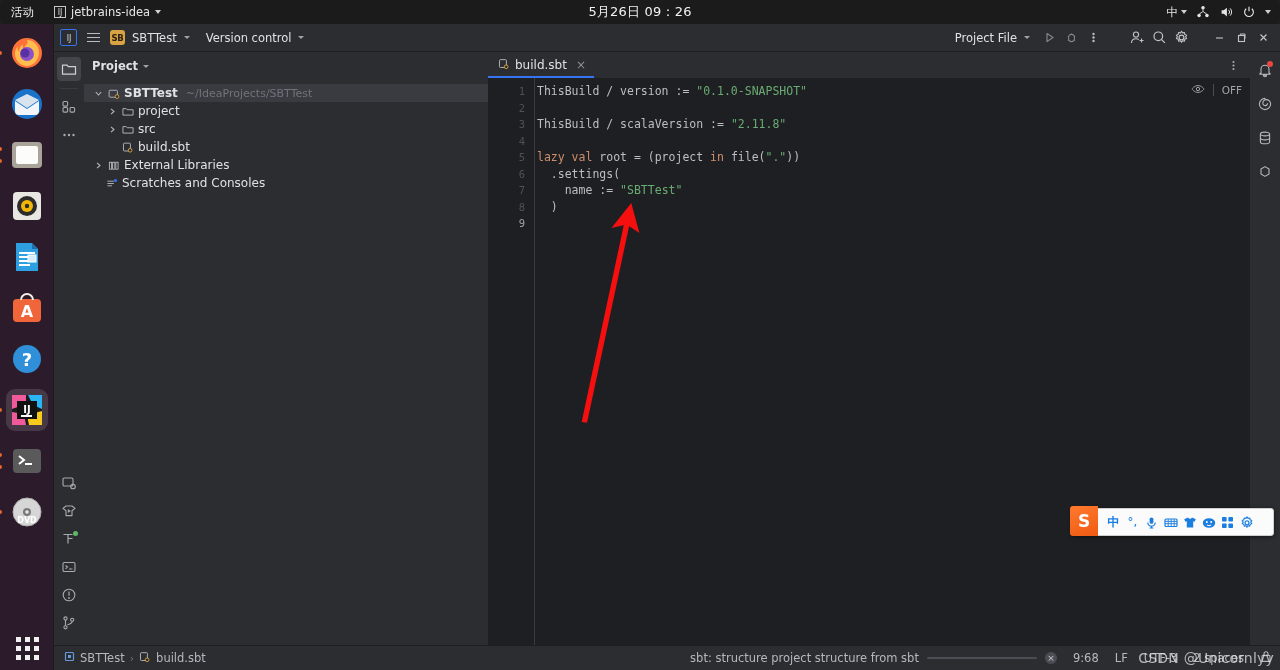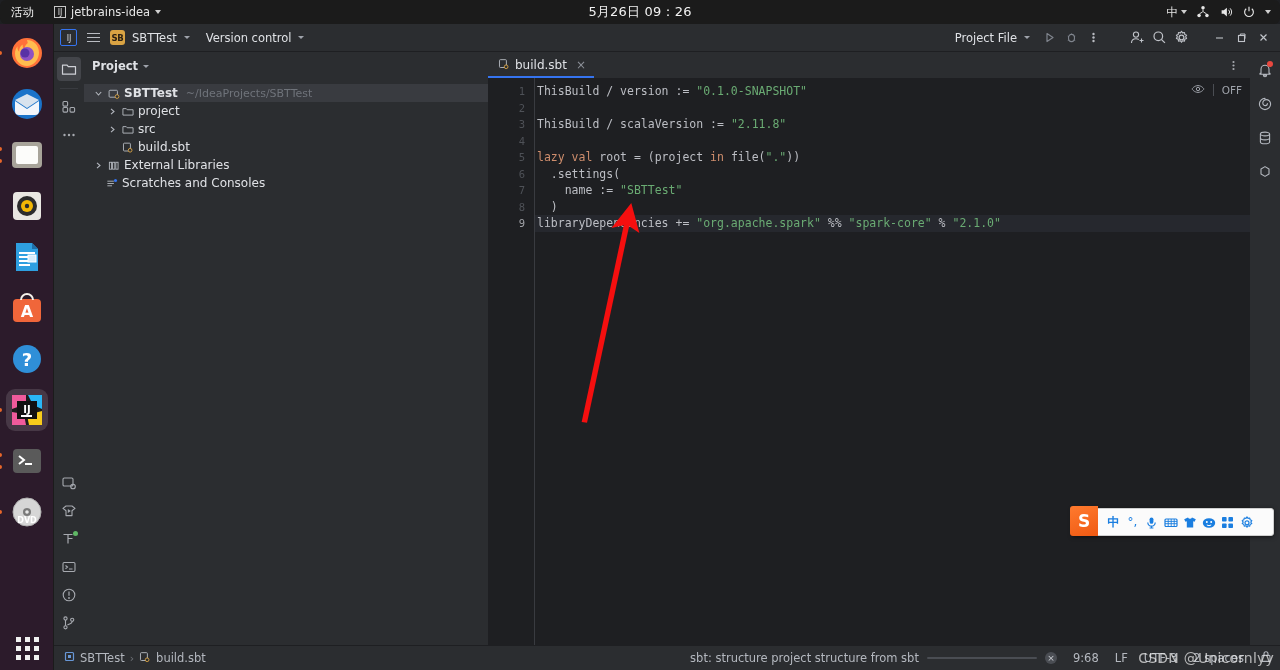--- a/index.html
+++ b/index.html
@@ -547,21 +547,20 @@
           <div class="code-divider"></div>
           <div class="code" id="code-lines">
               <div class="code-line"><span class="p">ThisBuild / version := </span><span class="s">"0.1.0-SNAPSHOT"</span></div>
               <div class="code-line"><span class="p"></span></div>
               <div class="code-line"><span class="p">ThisBuild / scalaVersion := </span><span class="s">"2.11.8"</span></div>
               <div class="code-line"><span class="p"></span></div>
               <div class="code-line"><span class="k">lazy val </span><span class="p">root = (project </span><span class="k">in </span><span class="p">file(</span><span class="s">"."</span><span class="p">))</span></div>
               <div class="code-line"><span class="p">  .settings(</span></div>
               <div class="code-line"><span class="p">    name := </span><span class="s">"SBTTest"</span></div>
               <div class="code-line"><span class="p">  )</span></div>
-              <div class="code-line cur"><span class="p">libraryDependencies += </span><span class="s">"org.apache.spark"</span><span class="p"> %% </span><span class="s">"spark-core"</span><span class="p"> % </span><span class="s">"2.1.0"</span></div>
             </div>
 
           <div class="insp">
             <span>
               <svg width="14" height="14" viewBox="0 0 14 14">
                   <path d="M1 7s2.2-3.4 6-3.4S13 7 13 7s-2.2 3.4-6 3.4S1 7 1 7z" fill="none" stroke="#9fa3ab" stroke-width="1"></path>
                   <circle cx="7" cy="7" r="1.7" fill="none" stroke="#9fa3ab" stroke-width="1"></circle>
                 </svg>
             </span>
             <span class="bar"></span>

